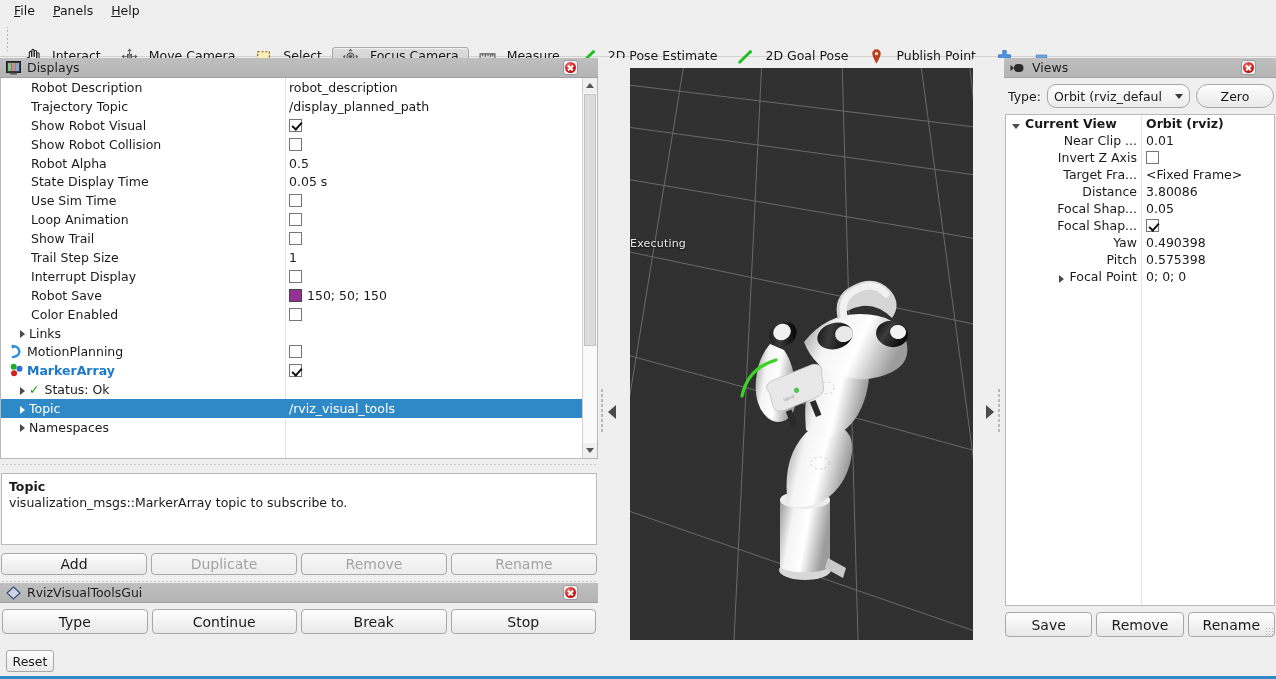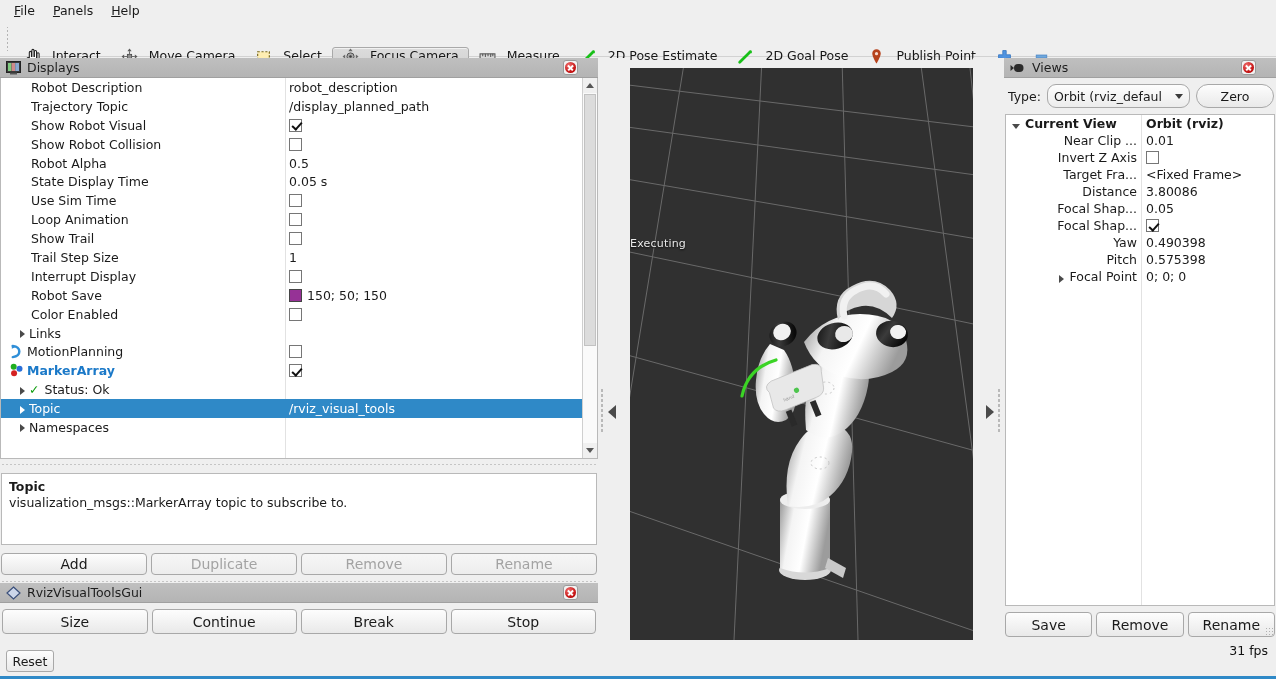--- a/index.html
+++ b/index.html
@@ -622,21 +622,21 @@
         <polygon points="7.5,1 14,7 7.5,13 1,7" fill="#ccd6ea" stroke="#3a4f7a" stroke-width="1.2"></polygon>
       </svg>
       <span class="ptxt">RvizVisualToolsGui</span>
       <div class="spacer"></div>
       <div class="close-btn">
         <div class="close-dot"></div>
       </div>
     </div>
     <div class="rvtg-body">
       <div class="rvtg-row">
-        <div class="btn">Size</div>
+        <div class="btn">Type</div>
         <div class="btn">Continue</div>
         <div class="btn">Break</div>
         <div class="btn">Stop</div>
       </div>
       <div class="reset-row">
         <div class="reset-btn">Reset</div>
       </div>
     </div>
   </div>
 
@@ -833,18 +833,17 @@
           </div>
         </div>
     </div>
 
     <div class="views-btn-row">
       <div class="btn">Save</div>
       <div class="btn">Remove</div>
       <div class="btn">Rename</div>
     </div>
 
-    <div class="fps">31 fps</div>
     <div class="corner-grip"></div>
   </div>
 
   <div class="bottom-bar"></div>
 </div>
 
 </body></html>

